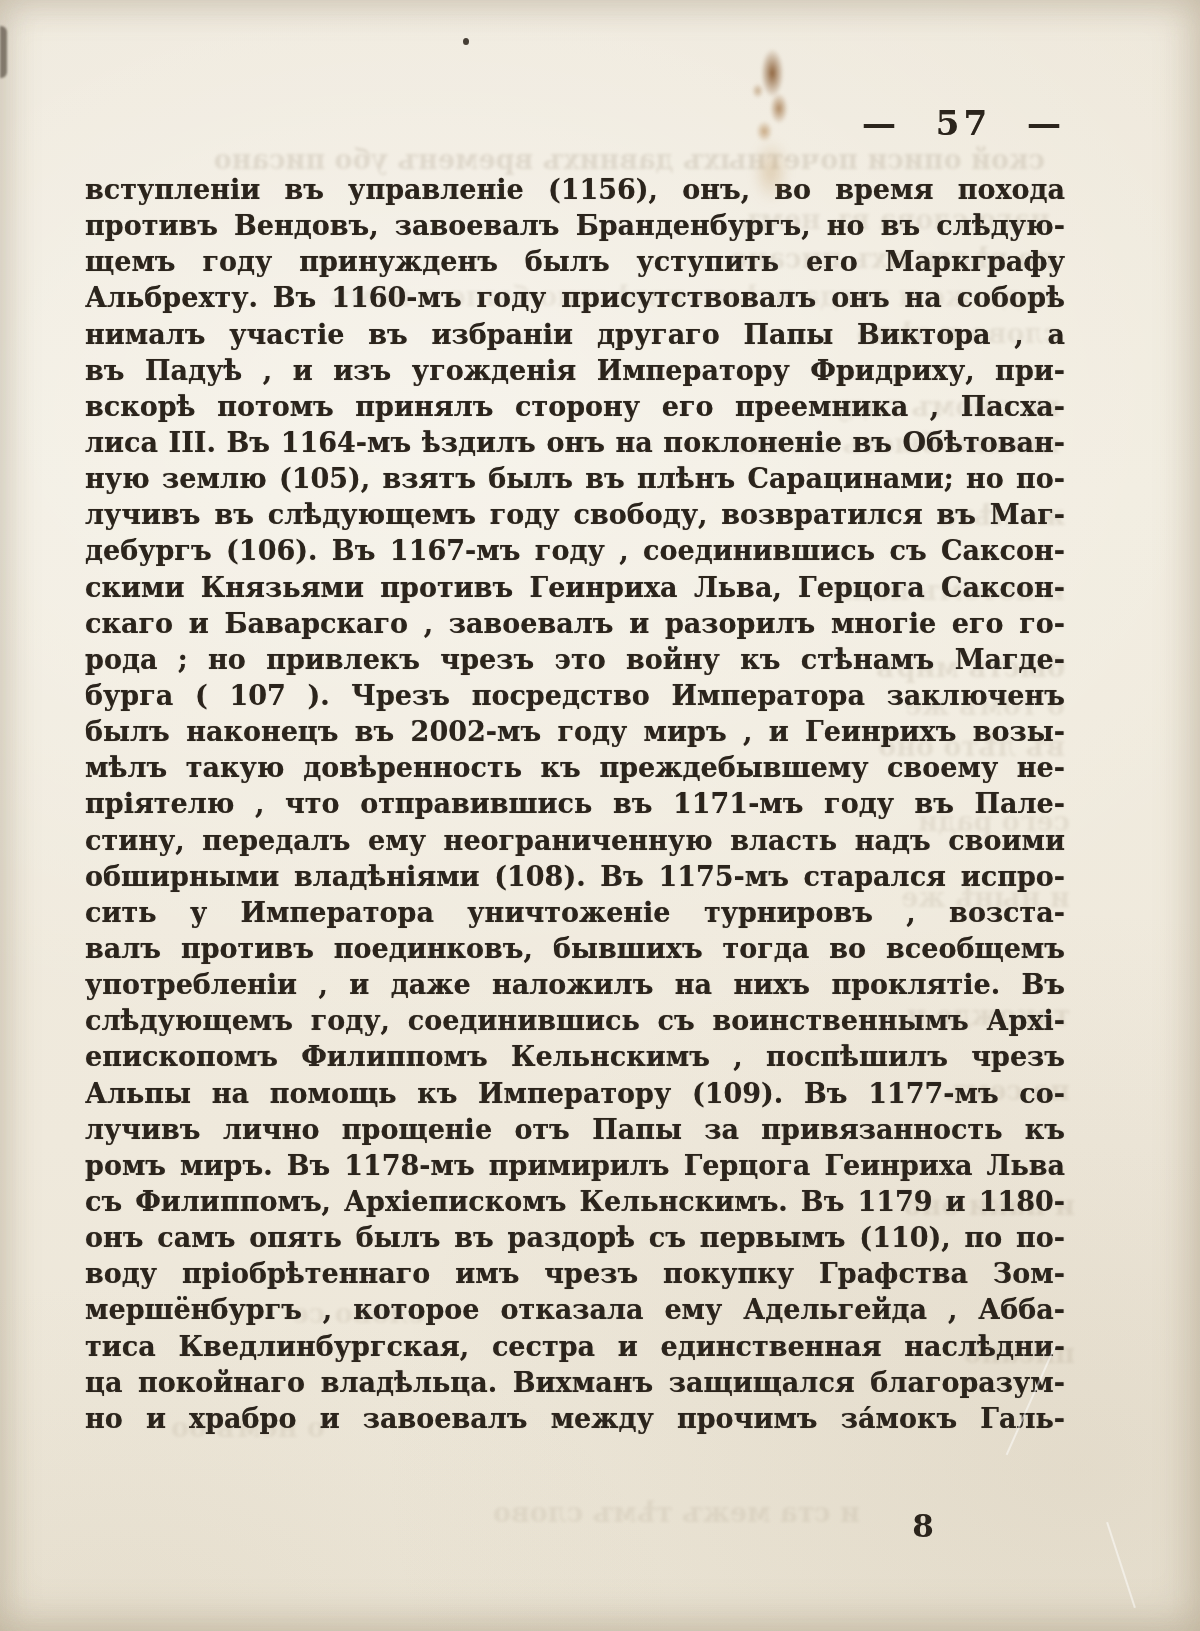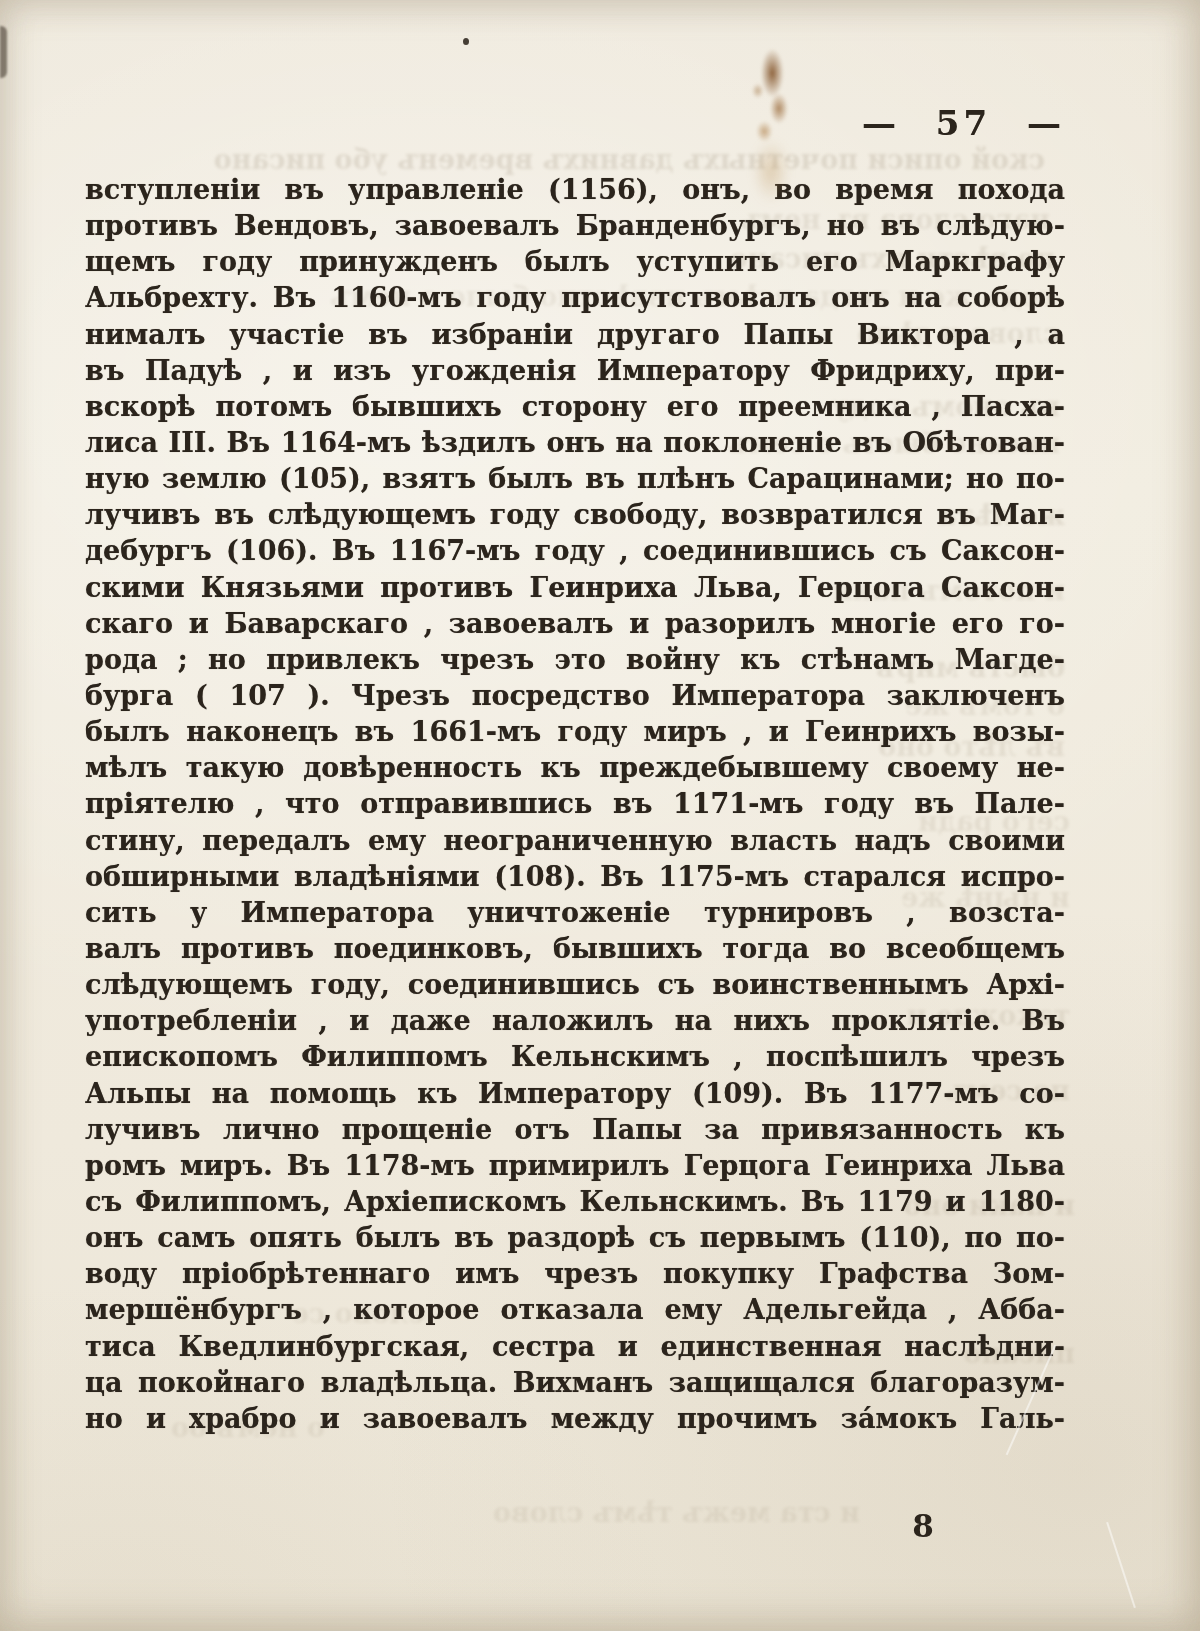--- a/index.html
+++ b/index.html
@@ -135,38 +135,38 @@
 
   <div class="header">— 57 —</div>
 
   <div class="textblock">
       <div class="line">вступленіи въ управленіе (1156), онъ, во время похода</div>
       <div class="line">противъ Вендовъ, завоевалъ Бранденбургъ, но въ слѣдую-</div>
       <div class="line">щемъ году принужденъ былъ уступить его Маркграфу</div>
       <div class="line">Альбрехту. Въ 1160-мъ году присутствовалъ онъ на соборѣ</div>
       <div class="line">нималъ участіе въ избраніи другаго Папы Виктора , а</div>
       <div class="line">въ Падуѣ , и изъ угожденія Императору Фридриху, при-</div>
-      <div class="line">вскорѣ потомъ бывшихъ сторону его преемника , Пасха-</div>
+      <div class="line">вскорѣ потомъ принялъ сторону его преемника , Пасха-</div>
       <div class="line">лиса III. Въ 1164-мъ ѣздилъ онъ на поклоненіе въ Обѣтован-</div>
       <div class="line">ную землю (105), взятъ былъ въ плѣнъ Сарацинами; но по-</div>
       <div class="line">лучивъ въ слѣдующемъ году свободу, возвратился въ Маг-</div>
       <div class="line">дебургъ (106). Въ 1167-мъ году , соединившись съ Саксон-</div>
       <div class="line">скими Князьями противъ Геинриха Льва, Герцога Саксон-</div>
       <div class="line">скаго и Баварскаго , завоевалъ и разорилъ многіе его го-</div>
       <div class="line">рода ; но привлекъ чрезъ это войну къ стѣнамъ Магде-</div>
       <div class="line">бурга ( 107 ). Чрезъ посредство Императора заключенъ</div>
-      <div class="line">былъ наконецъ въ 1661-мъ году миръ , и Геинрихъ возы-</div>
+      <div class="line">былъ наконецъ въ 2002-мъ году миръ , и Геинрихъ возы-</div>
       <div class="line">мѣлъ такую довѣренность къ преждебывшему своему не-</div>
       <div class="line">пріятелю , что отправившись въ 1171-мъ году въ Пале-</div>
       <div class="line">стину, передалъ ему неограниченную власть надъ своими</div>
       <div class="line">обширными владѣніями (108). Въ 1175-мъ старался испро-</div>
       <div class="line">сить у Императора уничтоженіе турнировъ , возста-</div>
       <div class="line">валъ противъ поединковъ, бывшихъ тогда во всеобщемъ</div>
+      <div class="line">употребленіи , и даже наложилъ на нихъ проклятіе. Въ</div>
       <div class="line">слѣдующемъ году, соединившись съ воинственнымъ Архі-</div>
-      <div class="line">употребленіи , и даже наложилъ на нихъ проклятіе. Въ</div>
       <div class="line">епископомъ Филиппомъ Кельнскимъ , поспѣшилъ чрезъ</div>
       <div class="line">Альпы на помощь къ Императору (109). Въ 1177-мъ со-</div>
       <div class="line">лучивъ лично прощеніе отъ Папы за привязанность къ</div>
       <div class="line">ромъ миръ. Въ 1178-мъ примирилъ Герцога Геинриха Льва</div>
       <div class="line">съ Филиппомъ, Архіепискомъ Кельнскимъ. Въ 1179 и 1180-мъ</div>
       <div class="line">онъ самъ опять былъ въ раздорѣ съ первымъ (110), по по-</div>
       <div class="line">воду пріобрѣтеннаго имъ чрезъ покупку Графства Зом-</div>
       <div class="line">мершёнбургъ , которое отказала ему Адельгейда , Абба-</div>
       <div class="line">тиса Кведлинбургская, сестра и единственная наслѣдни-</div>
       <div class="line">ца покойнаго владѣльца. Вихманъ защищался благоразум-</div>

